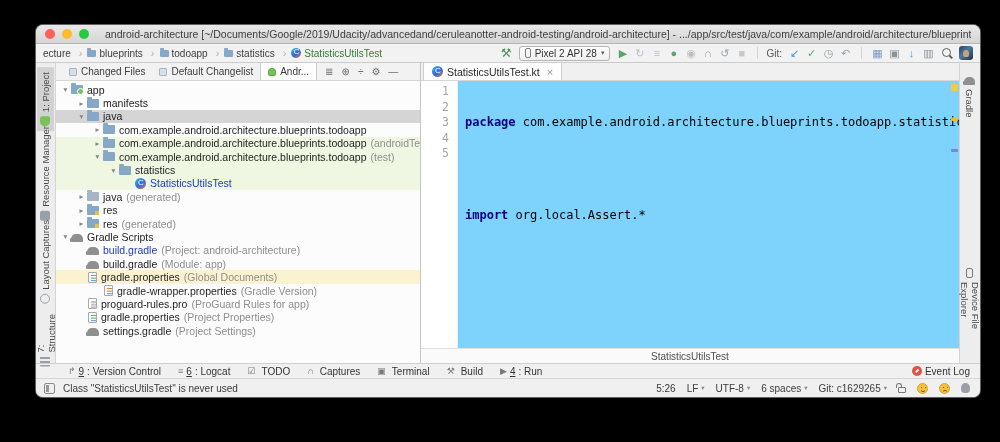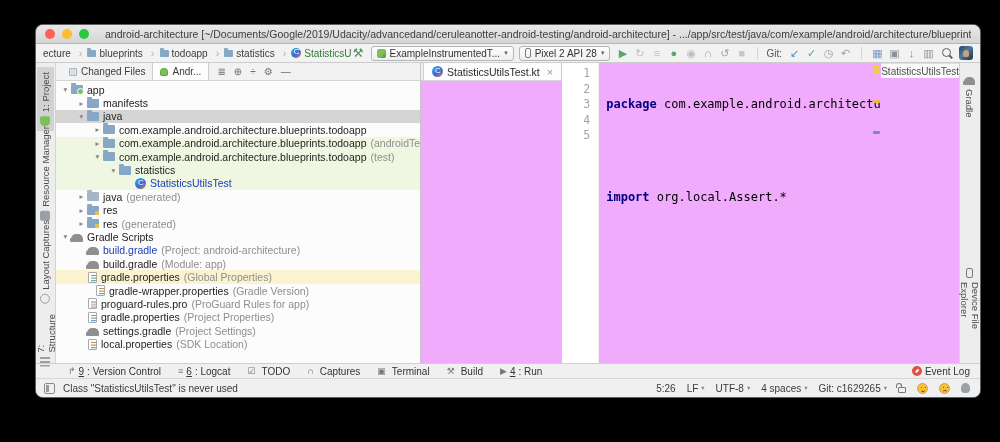--- a/index.html
+++ b/index.html
@@ -96,21 +96,21 @@
   .ic.kotlin::after { content:"C"; position:absolute; left:3px; top:0px; font-size:8px; color:#fff; font-family:"Liberation Sans",sans-serif; }
   .ic.gradle { width:12px; height:8px; background:#8f8f8f; border-radius:5px 5px 1px 1px; margin-top:2px; }
   .ic.gradle::before { content:""; position:absolute; width:2px; height:4px; background:#8f8f8f; left:-1px; top:4px; border-radius:1px; }
   .ic.props, .ic.file { width:9px; height:11px; background:#fff; border:1px solid #a8a8a8; border-radius:1px; margin-left:1px; }
   .ic.props::before { content:""; position:absolute; left:1.5px; top:2px; width:5px; height:1.4px; background:#d8833a;
                       box-shadow:0 2.6px 0 #58a85a, 0 5.2px 0 #4c8fd0; }
   .ic.file::before { content:""; position:absolute; left:1.5px; top:2px; width:5px; height:1.4px; background:#c4c4c4;
                      box-shadow:0 2.6px 0 #c4c4c4, 0 5.2px 0 #c4c4c4; }
 
   
-  .editorcol { flex:1; min-width:0; display:flex; background:#f0abfc; }
+  .editorcol { flex:1; min-width:0; display:flex; flex-direction:column; background:#7dd3fc; }
   .edtabs { height:18px; flex:none; background:#f0f0f0; border-bottom:1px solid #d6d6d6; display:flex; align-items:stretch; padding-left:2px; }
   .edtab { display:flex; align-items:center; gap:4px; padding:0 8px; font-size:10.5px; color:#2a2a2a;
            background:#fdfdfd; border-left:1px solid #cfcfcf; border-right:1px solid #cfcfcf; }
   .closex { color:#9a9a9a; font-size:11px; margin-left:3px; }
   .code { flex:1; min-height:0; display:flex; position:relative; overflow:hidden;
           font-family:"DejaVu Sans Mono", monospace; font-size:12px; line-height:15.5px; }
   .gutter { width:37px; flex:none; text-align:right; padding:3px 8px 0 0; color:#a5a5a5;
             border-right:1px solid #ececec; background:#fff; font-size:11.5px; }
   .lnum { height:15.5px; }
   .codelines { flex:1; min-width:0; padding-top:3px; white-space:pre; overflow:hidden; }
@@ -197,25 +197,20 @@
           </span>
 
           <span class="crumb">
             <span class="cicon kotlin"></span>
             <span class="clabel crumb-class">StatisticsUtilsTest</span>
           </span>
         </div>
       <div class="nav-right">
         <span class="tico hammer">⚒</span>
         <div class="combo">
-          <span class="combo-ico test"></span>
-          <span>ExampleInstrumentedT...</span>
-          <span class="caret">▾</span>
-        </div>
-        <div class="combo">
           <span class="combo-ico phone"></span>
           <span>Pixel 2 API 28</span>
           <span class="caret">▾</span>
         </div>
         <div class="igroup">
 
             <span class="tico" style="color: rgb(89, 168, 105);">▶</span>
 
             <span class="tico" style="color: rgb(185, 191, 197);">↻</span>
 
@@ -286,20 +281,24 @@
 
       <div class="projpanel">
         <div class="panelhead">
           <div style="display:flex;height:100%">
 
               <span class="ptab">
                 <span class="pico"></span>
                 <span>Changed Files</span>
               </span>
 
+              <span class="ptab">
+                <span class="pico"></span>
+                <span>Default Changelist</span>
+              </span>
 
               <span class="ptab active">
                 <span class="pico"></span>
                 <span>Andr...</span>
               </span>
             </div>
           <div class="pcontrols">
 
               <span>≣</span>
 
@@ -410,24 +409,24 @@
               <span class="arrow"></span>
               <span class="ic gradle"></span>
               <span class="tname">build.gradle</span>
               <span class="tsuffix">(Module: app)</span>
             </div>
 
             <div class="trow yellow" style="padding-left: 20px;">
               <span class="arrow"></span>
               <span class="ic props"></span>
               <span class="tname">gradle.properties</span>
-              <span class="tsuffix">(Global Properties)</span>
-            </div>
-
-            <div class="trow" style="padding-left: 28px;">
+              <span class="tsuffix">(Global Documents)</span>
+            </div>
+
+            <div class="trow" style="padding-left: 36px;">
               <span class="arrow"></span>
               <span class="ic props"></span>
               <span class="tname">gradle-wrapper.properties</span>
               <span class="tsuffix">(Gradle Version)</span>
             </div>
 
             <div class="trow" style="padding-left: 20px;">
               <span class="arrow"></span>
               <span class="ic file"></span>
               <span class="tname">proguard-rules.pro</span>
@@ -441,26 +440,20 @@
               <span class="tsuffix">(Project Properties)</span>
             </div>
 
             <div class="trow" style="padding-left: 20px;">
               <span class="arrow"></span>
               <span class="ic gradle"></span>
               <span class="tname">settings.gradle</span>
               <span class="tsuffix">(Project Settings)</span>
             </div>
 
-            <div class="trow" style="padding-left: 20px;">
-              <span class="arrow"></span>
-              <span class="ic props"></span>
-              <span class="tname">local.properties</span>
-              <span class="tsuffix">(SDK Location)</span>
-            </div>
           </div>
       </div>
 
       <div class="editorcol">
         <div class="edtabs">
           <div class="edtab">
             <span class="ic kotlin"></span>
             <span>StatisticsUtilsTest.kt</span>
             <span class="closex">×</span>
           </div>
@@ -571,21 +564,21 @@
               <span>LF</span>
               <span class="scaret">▾</span>
             </span>
 
             <span class="stitem">
               <span>UTF-8</span>
               <span class="scaret">▾</span>
             </span>
 
             <span class="stitem">
-              <span>4 spaces</span>
+              <span>6 spaces</span>
               <span class="scaret">▾</span>
             </span>
 
             <span class="stitem">
               <span>Git: c1629265</span>
               <span class="scaret">▾</span>
             </span>
           </span>
         <span class="lock"></span>
         <span class="face happy"></span>

